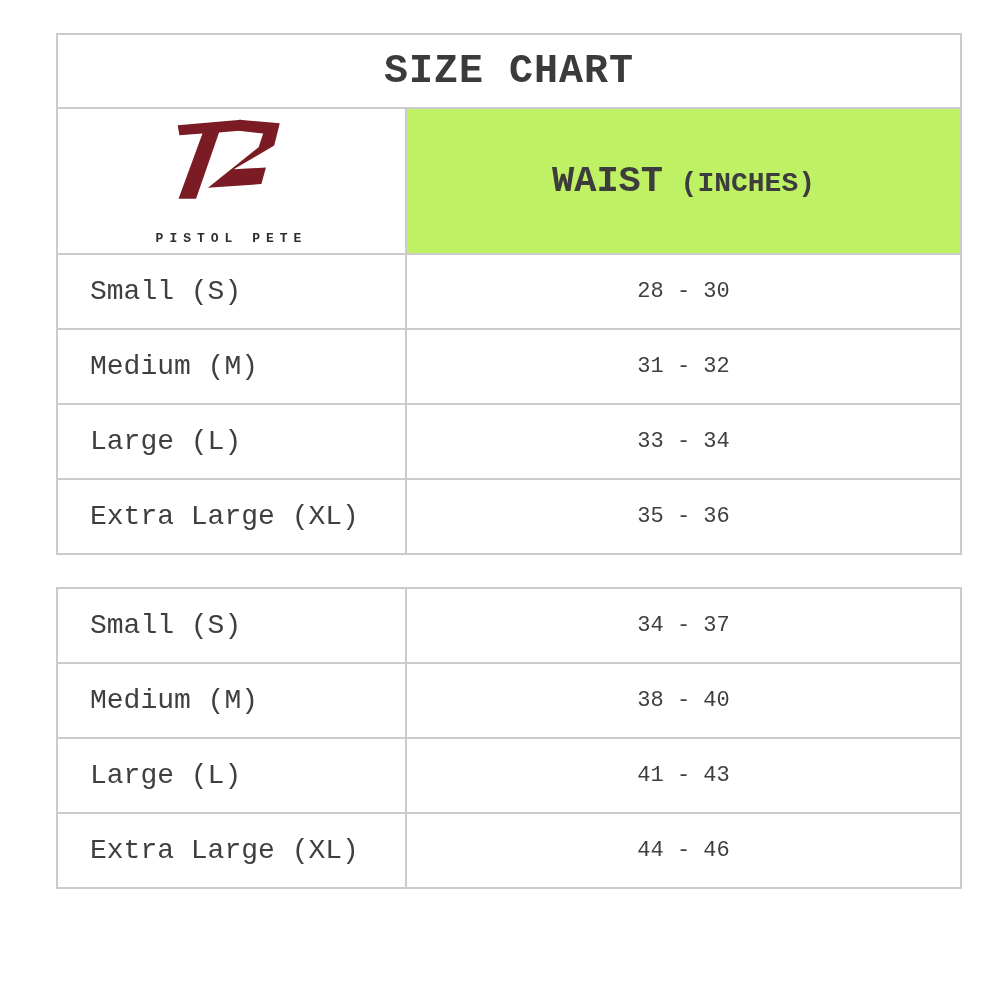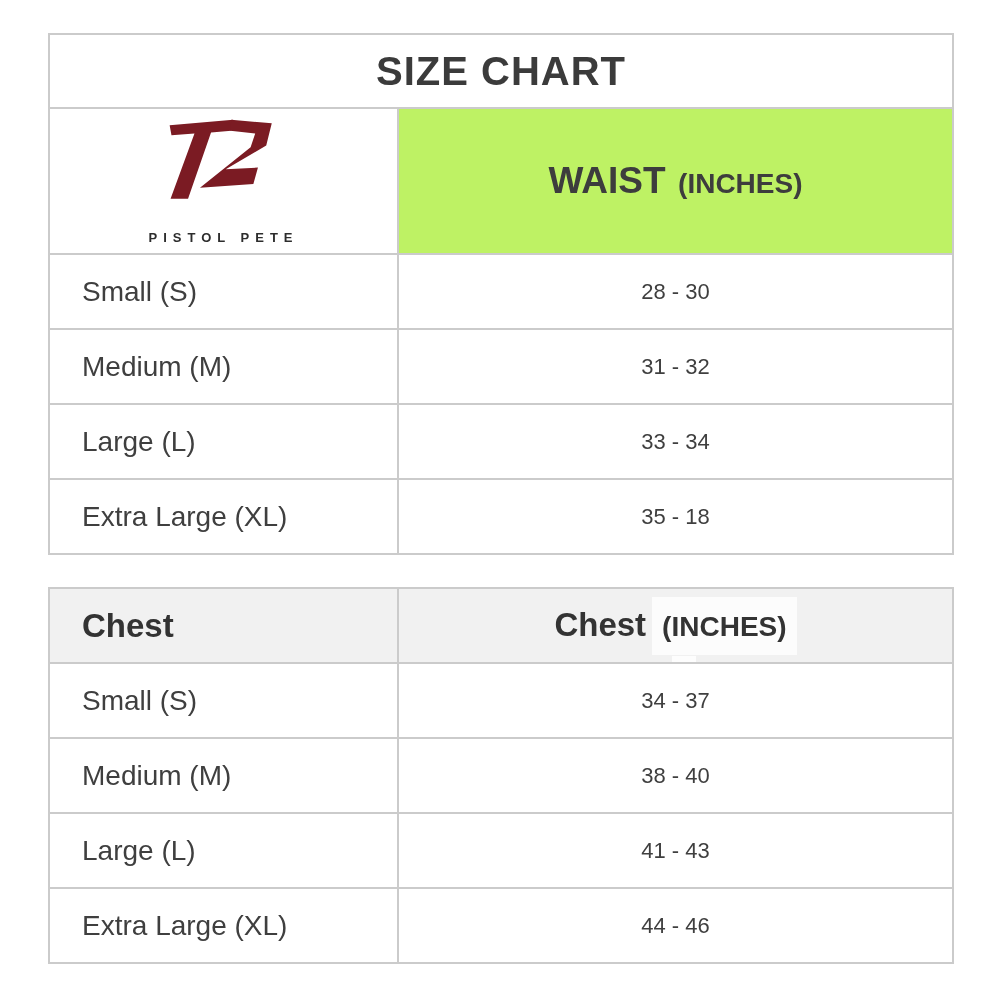--- a/index.html
+++ b/index.html
@@ -11,23 +11,24 @@
   }
   .page {
     position: relative;
     width: 1000px;
     height: 1000px;
     background: #ffffff;
     overflow: hidden;
   }
   .wrap {
     position: absolute;
-    left: 48px;
+    left: 56px;
     top: 33px;
     width: 904px;
+    font-family: Liberation Mono, monospace;
   }
   table.size-table {
     border-collapse: collapse;
     table-layout: fixed;
     width: 904px;
   }
   table.size-table td {
     border: 2px solid #cbcbcb;
     overflow: hidden;
   }
@@ -159,38 +160,31 @@
       <tr>
         <td class="size-cell">Medium (M)</td>
         <td class="range-cell">31 - 32</td>
       </tr>
       <tr>
         <td class="size-cell">Large (L)</td>
         <td class="range-cell">33 - 34</td>
       </tr>
       <tr>
         <td class="size-cell">Extra Large (XL)</td>
-        <td class="range-cell">35 - 18</td>
+        <td class="range-cell">35 - 36</td>
       </tr>
     </tbody>
       </table>
 
     <table class="size-table chest-table">
       <colgroup>
           <col class="c1">
           <col class="c2">
         </colgroup>
       <tbody>
-          <tr>
-        <td class="chest-header-left">Chest</td>
-        <td class="chest-header-right">
-          <span class="chest-measure-main">Chest</span><span class="chest-unit-patch">(INCHES)</span>
-          <span class="patch-notch"></span>
-        </td>
-      </tr>
       <tr>
         <td class="size-cell">Small (S)</td>
         <td class="range-cell">34 - 37</td>
       </tr>
       <tr>
         <td class="size-cell">Medium (M)</td>
         <td class="range-cell">38 - 40</td>
       </tr>
       <tr>
         <td class="size-cell">Large (L)</td>

